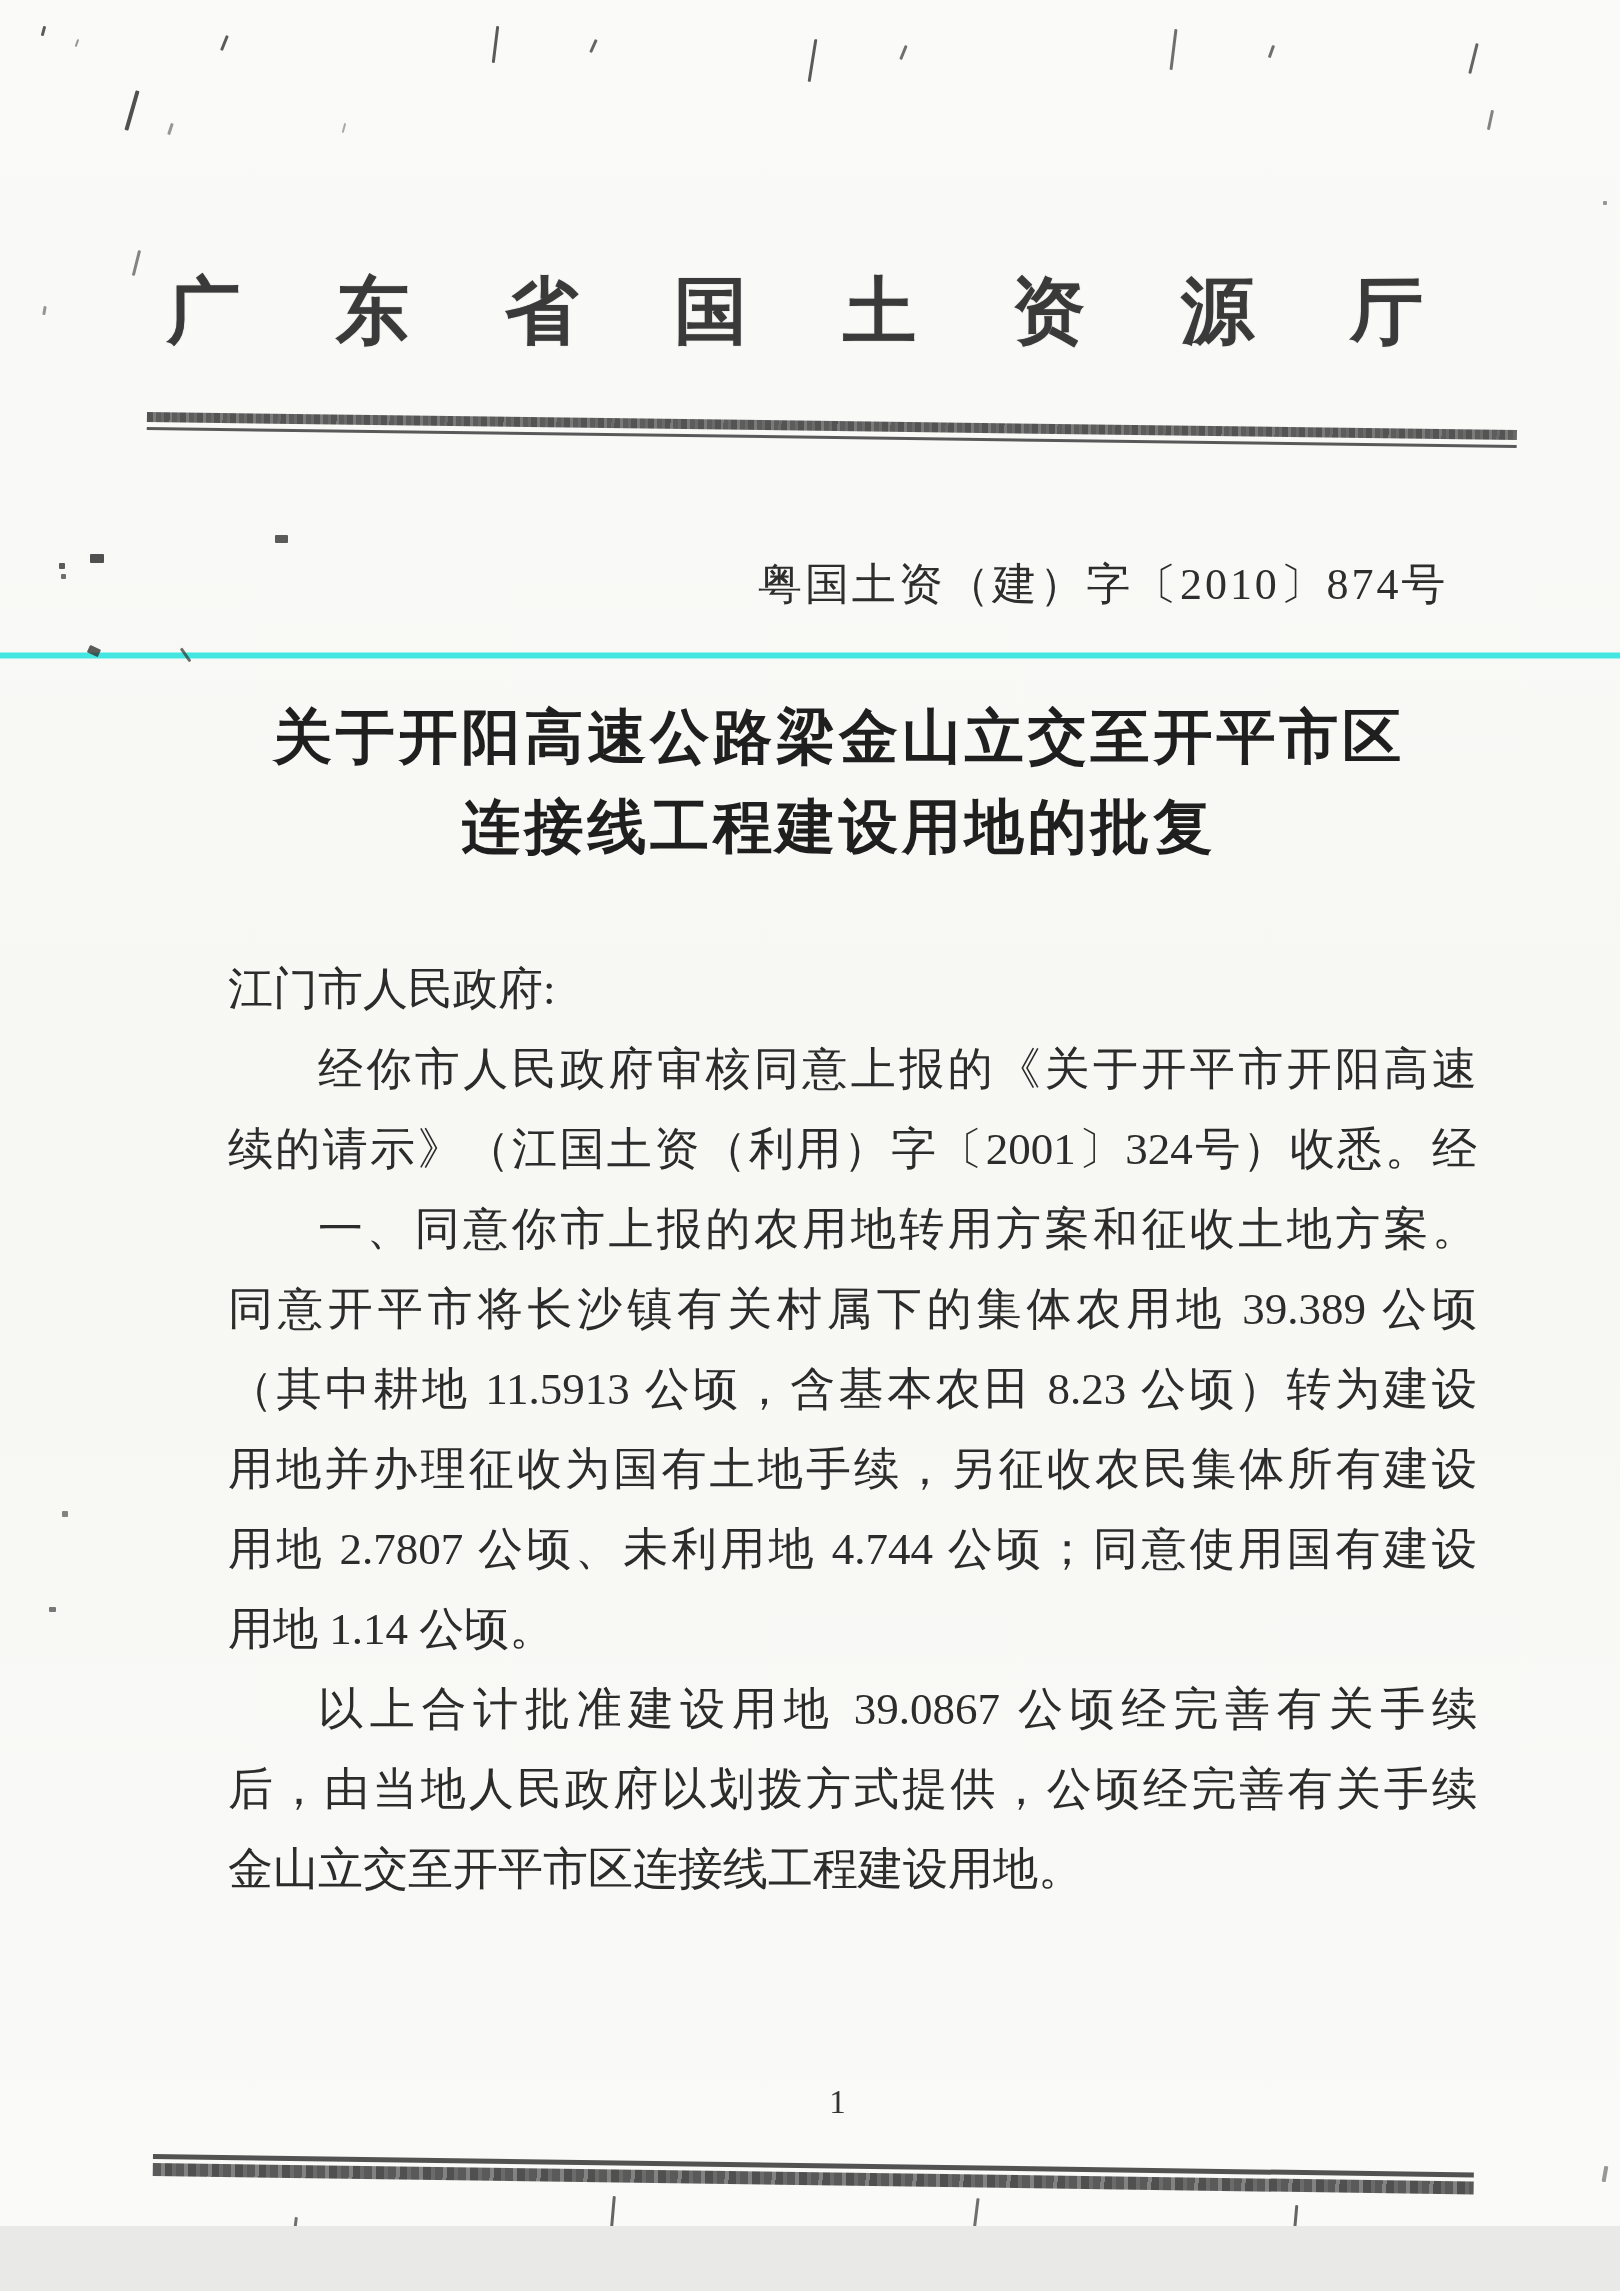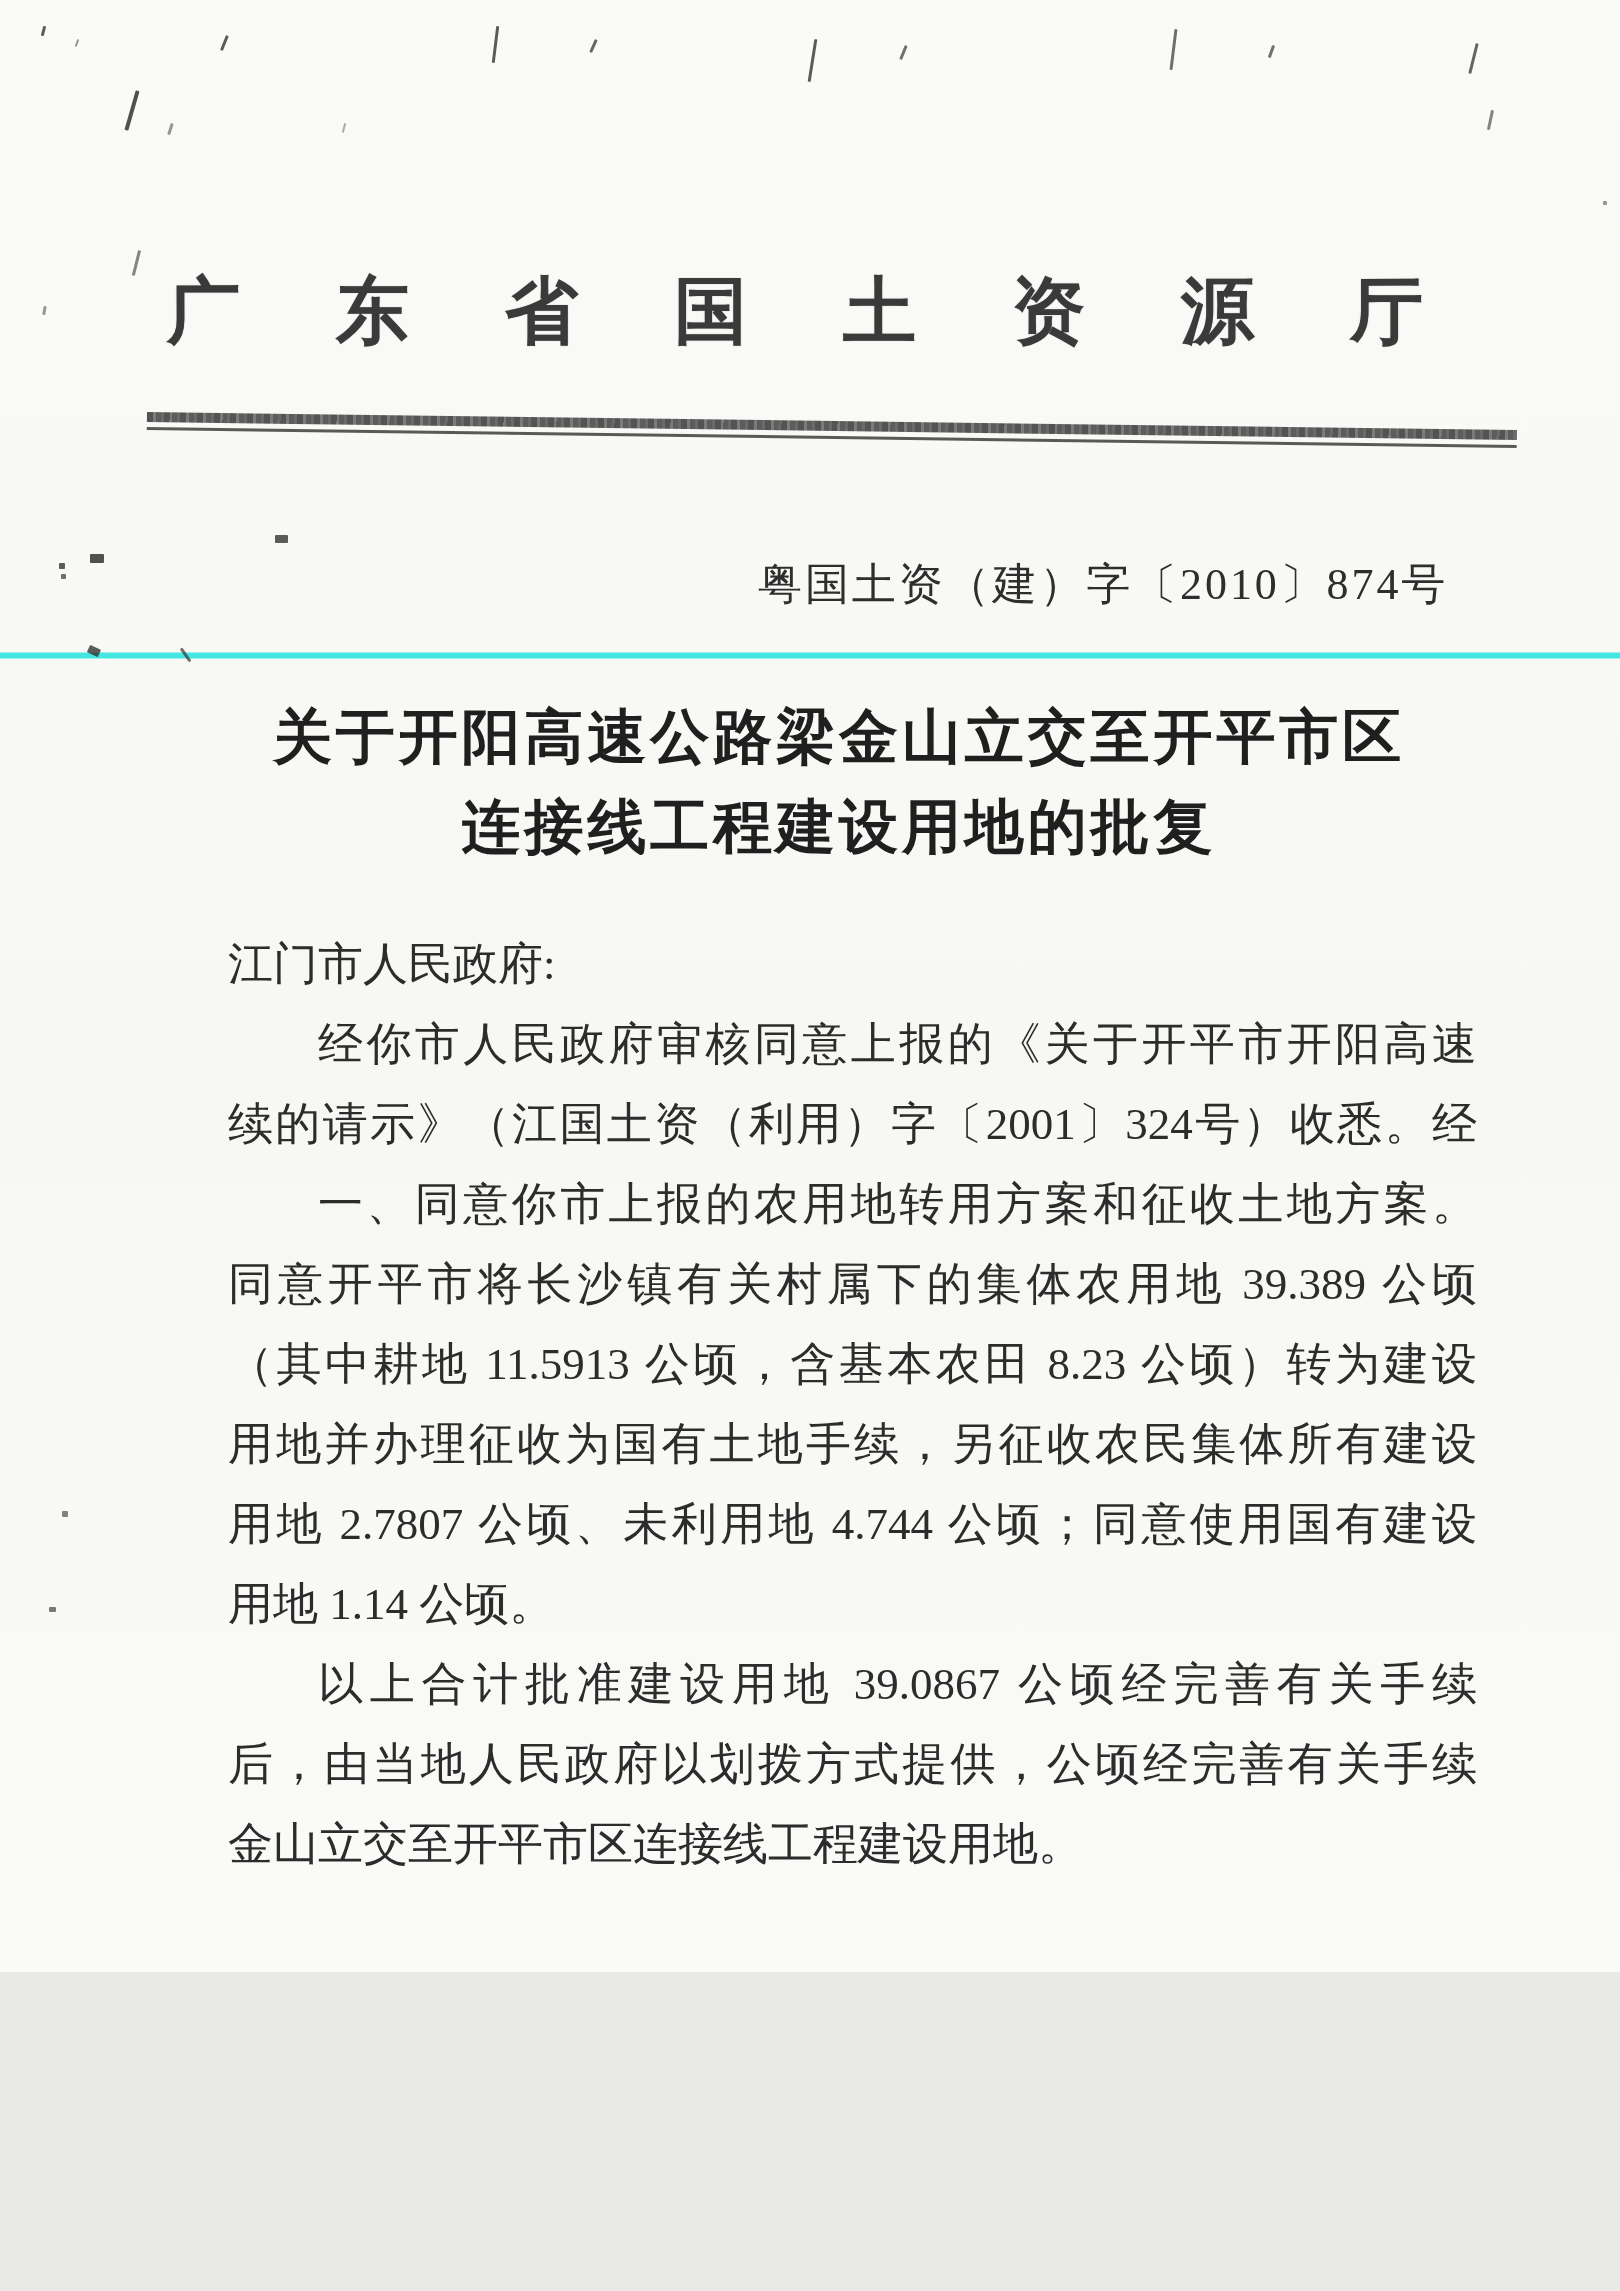--- a/index.html
+++ b/index.html
@@ -1,18 +1,18 @@
 <!DOCTYPE html>
 <html><head>
 <meta charset="utf-8">
 <style>
   html,body{margin:0;padding:0;background:#e9e9e7;}
   .page{
     position:relative;
-    width:1620px;height:1972px;
+    width:1620px;height:2226px;
     margin:0 auto;
     background:linear-gradient(180deg,#fafaf8 0%,#f7f7f4 55%,#fafaf8 100%);
     overflow:hidden;
     font-family:"Liberation Serif","DejaVu Serif",serif;
     color:#2c2c2c;
   }
   
   .agency{
     position:absolute;left:167px;top:271px;
     font-size:73px;line-height:82px;font-weight:600;
@@ -39,21 +39,21 @@
     box-shadow:0 -1px 0 rgba(120,240,235,.7),0 1px 0 rgba(120,240,235,.7);
   }
   
   .title{
     position:absolute;left:29px;top:692px;width:1620px;
     text-align:center;font-size:59px;font-weight:700;
     line-height:90px;letter-spacing:3.9px;color:#1f1f1f;
   }
   
   .body-text{
-    position:absolute;left:228px;top:924px;width:1249px;
+    position:absolute;left:228px;top:949px;width:1249px;
     font-size:45px;line-height:80px;color:#2c2c2c;
   }
   .body-text .line{min-height:80px;}
   .indent{text-indent:90px;}
   .fill{text-align:justify;text-align-last:justify;}
   
   .page-number{
     position:absolute;left:0;top:2084px;width:1620px;
     text-align:center;text-indent:55px;
     font-size:33px;color:#333;

